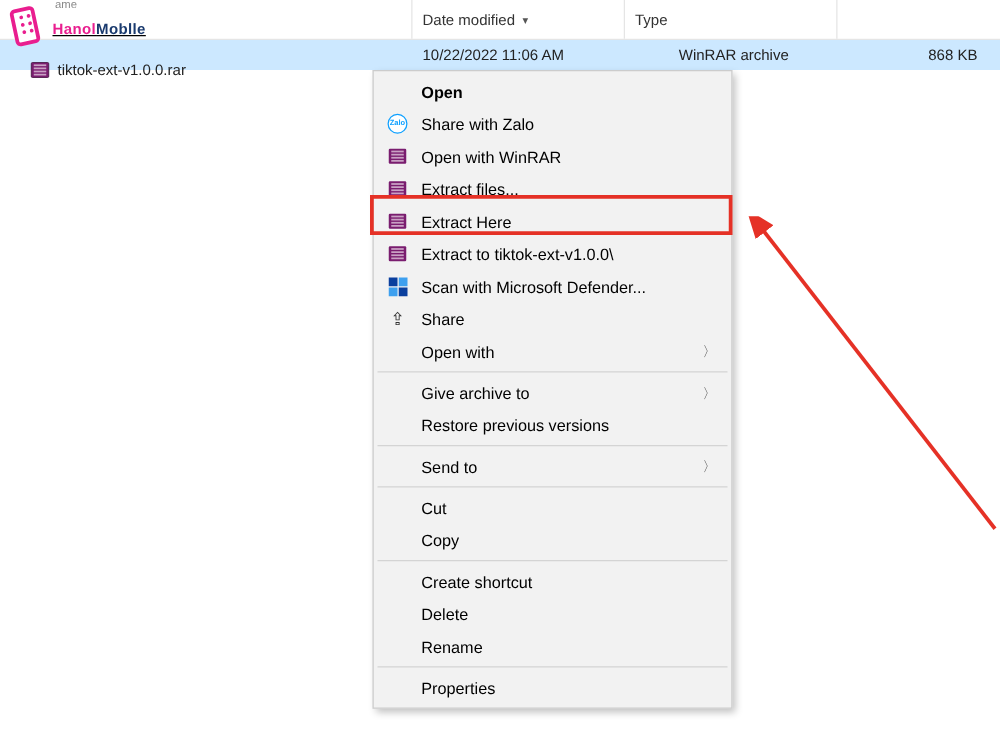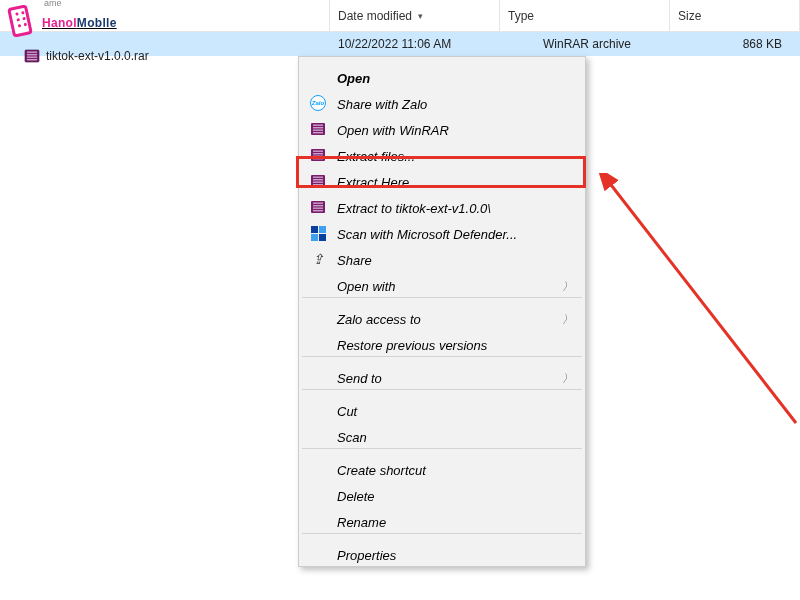--- a/index.html
+++ b/index.html
@@ -26,21 +26,21 @@
 .cell { padding: 0 8px; }
 .cell-name { width: 330px; display:flex; align-items:center; gap:6px; padding-left:24px;margin-top:24px; }
 .cell-date { width: 170px; }
 .cell-type { width: 170px; margin-left: 35px; }
 .cell-size { flex:1; text-align:right; padding-right:18px; }
 
 .rar-icon { width:16px; height:16px; display:inline-flex; align-items:center; justify-content:center; }
 .rar-icon svg { width:16px; height:16px; }
 
 .ctx-menu { position:absolute; left:298px; top:56px; width:288px; background:#f2f2f2; border:1px solid #ccc; box-shadow: 3px 3px 6px rgba(0,0,0,.25); font-size:13px; color:#000; padding: 3px 2px; }
-.ctx-item { height:26px; display:flex; align-items:flex-end; padding: 0 32px 0 36px; position:relative; cursor:default;font-style:italic; }
+.ctx-item { height:26px; display:flex; align-items:center; padding: 0 32px 0 36px; position:relative; cursor:default; }
 .ctx-item.bold { font-weight:700; }
 .ctx-sep { height:1px; background:#d4d4d4; margin: 3px 1px; }
 .ctx-icon { position:absolute; left:8px; width:18px; height:18px; display:flex; align-items:center; justify-content:center; }
 .ctx-arrow { position:absolute; right:10px; font-size:11px; color:#555; }
 .ctx-highlight { position:absolute; border:3px solid #e53126; pointer-events:none; }
 .hl-outer { left:296px; top:156px; width:290px; height:32px; }
 .red-arrow { position:absolute; left:596px; top:173px; width:210px; height:260px; pointer-events:none; }
 
 .zalo-icon { width:16px; height:16px; border-radius:50%; border:1px solid #0ea0ff; display:flex; align-items:center; justify-content:center; font-size:6px; font-weight:700; color:#0ea0ff; background:#fff; }
 .defender-icon { width:16px; height:16px; display:flex; flex-wrap:wrap; }
@@ -52,23 +52,20 @@
 
 <div class="header-row">
   <div class="col col-name"></div>
   <div class="col col-date">
     <span>Date modified</span>
     <span class="sort-arrow">▾</span>
   </div>
   <div class="col col-type">
       <span>Type</span>
     </div>
-  <div class="col col-size">
-      <span>Size</span>
-    </div>
 </div>
 
 <div class="logo-box">
   <span class="logo-sub">ame</span>
   <div class="logo-icon">
       <div class="phone"></div>
     </div>
   <div class="logo-text"><span class="h">Hanol</span><span class="m">Moblle</span></div>
 </div>
 
@@ -163,37 +160,37 @@
   <div class="ctx-item">
     <span class="ctx-icon share-icon">⇪</span>
     <span>Share</span>
   </div>
   <div class="ctx-item">
     <span>Open with</span>
     <span class="ctx-arrow">〉</span>
   </div>
   <div class="ctx-sep"></div>
   <div class="ctx-item">
-    <span>Zalo access to</span>
+    <span>Give archive to</span>
     <span class="ctx-arrow">〉</span>
   </div>
   <div class="ctx-item">
       <span>Restore previous versions</span>
     </div>
   <div class="ctx-sep"></div>
   <div class="ctx-item">
     <span>Send to</span>
     <span class="ctx-arrow">〉</span>
   </div>
   <div class="ctx-sep"></div>
   <div class="ctx-item">
       <span>Cut</span>
     </div>
   <div class="ctx-item">
-      <span>Scan</span>
+      <span>Copy</span>
     </div>
   <div class="ctx-sep"></div>
   <div class="ctx-item">
       <span>Create shortcut</span>
     </div>
   <div class="ctx-item">
       <span>Delete</span>
     </div>
   <div class="ctx-item">
       <span>Rename</span>

